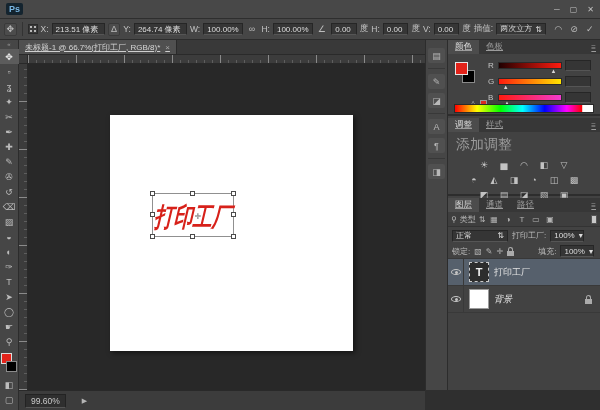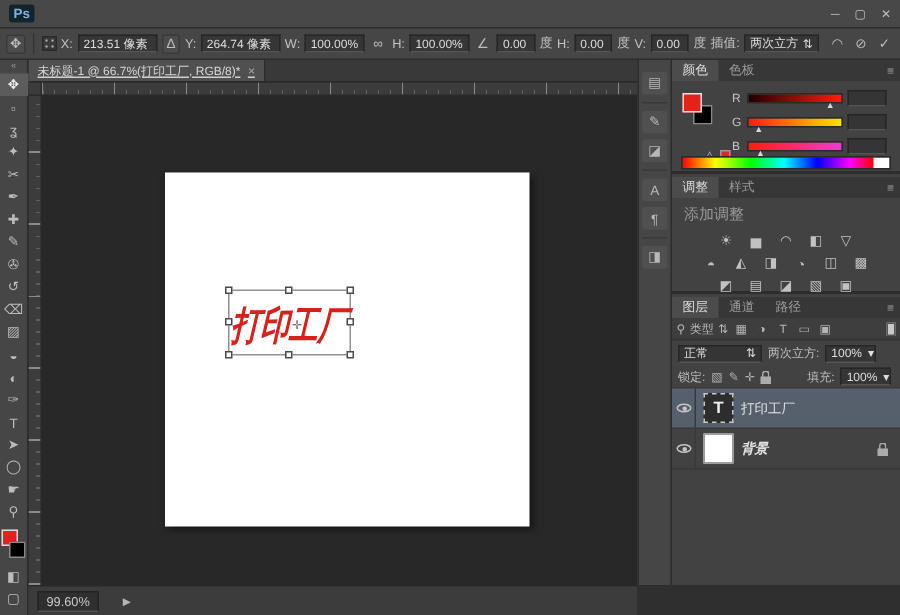--- a/index.html
+++ b/index.html
@@ -74,41 +74,41 @@
   .sb-arrow { color:#b5b5b5; font-size:7px; }
   
   .dockstrip { position:absolute; top:40px; left:425px; width:23px; height:350px; background:#464646;
     border-left:1px solid #2c2c2c; border-right:1px solid #2c2c2c; display:flex; flex-direction:column; align-items:center; padding-top:6px; }
   .dock-icon { width:17px; height:15px; margin:2px 0; display:flex; align-items:center; justify-content:center;
     color:#b8b8b8; font-size:9px; background:#505050; border-radius:2px; }
   .dock-sep { width:17px; height:1px; background:#383838; margin:3px 0; }
   
   .panels { position:absolute; top:40px; left:448px; width:152px; height:350px; background:#424242; }
   .panel { position:absolute; left:0; right:0; border-bottom:2px solid #2d2d2d; }
-  .ptabs { height:14px; background:#373737; display:flex; align-items:stretch; font-size:8.5px; color:#9c9c9c; }
+  .ptabs { height:14px; background:#373737; display:flex; align-items:stretch; font-size:8.5px; color:#9c9c9c;text-decoration:underline; }
   .ptab { padding:0 7px; display:flex; align-items:center; }
   .ptab.active { background:#4c4c4c; color:#dcdcdc; }
   .pmenu { margin-left:auto; padding:0 4px; display:flex; align-items:center; color:#9a9a9a; font-size:8px; }
   
   .panel-color { top:0; height:76px; }
   .cp-body { position:relative; height:62px; }
   .cp-fg { position:absolute; left:7px; top:8px; width:13px; height:13px; border:1px solid #e6e6e6; z-index:2; }
   .cp-bg { position:absolute; left:14px; top:16px; width:13px; height:13px; background:#000; border:1px solid #8a8a8a; }
   .cp-row { position:absolute; left:40px; display:flex; align-items:center; gap:3px; }
   .cp-label { width:7px; font-size:8px; color:#c5c5c5; }
   .cp-track { position:relative; width:64px; height:7px; border:1px solid #2a2a2a; }
   .cp-slider { position:absolute; bottom:-6px; margin-left:-3px; color:#d9d9d9; font-size:6px; line-height:6px; }
   .cp-val { width:26px; height:11px; background:#353535; border:1px solid #262626; border-bottom-color:#555; }
   .cp-warn { position:absolute; left:22px; top:45px; font-size:8px; color:#b5b5b5; }
   .cp-cube { position:absolute; left:32px; top:46px; width:7px; height:7px; background:#d92b21; border:1px solid #999; }
   .spectrum { position:absolute; left:6px; right:6px; bottom:3px; height:9px; border:1px solid #2a2a2a;
     background:linear-gradient(90deg,#ff0000 0%,#ffff00 16%,#00ff00 33%,#00ffff 49%,#0000ff 65%,#ff00ff 81%,#ff0000 92%,#ffffff 92.5%,#ffffff 100%); }
   
   .panel-adjust { top:78px; height:78px; }
-  .adj-hint { font-size:10px; color:#9a9a9a; padding:4px 0 2px 8px;font-family:Liberation Mono, monospace; }
+  .adj-hint { font-size:14px; color:#9a9a9a; padding:4px 0 2px 8px;font-family:Liberation Mono, monospace; }
   .adj-row { display:flex; justify-content:center; gap:5px; margin-top:2px; }
   .adj-icon { width:15px; height:13px; display:flex; align-items:center; justify-content:center;
     color:#c2c2c2; font-size:9px; }
   
   .panel-layers { top:158px; height:192px; border-bottom:none; }
   .lp-filter { height:15px; background:#3e3e3e; border-bottom:1px solid #333; display:flex; align-items:center;
     gap:3px; padding:0 3px; font-size:8px; color:#b8b8b8; }
   .lp-filter .ficon { width:11px; text-align:center; font-size:8px; color:#b5b5b5; }
   .lp-ftoggle { margin-left:auto; width:6px; height:9px; background:#c9c9c9; border:1px solid #555; }
   .lp-blend { height:17px; display:flex; align-items:center; gap:4px; padding:0 4px; font-size:8px; color:#bdbdbd; }
@@ -123,21 +123,21 @@
   .lrow { height:27px; display:flex; align-items:center; gap:5px; padding:0 4px 0 0; border-bottom:1px solid #393939; }
   .lrow.selected { background:#56606c; }
   .eyecell { width:16px; align-self:stretch; display:flex; align-items:center; justify-content:center;
     border-right:1px solid #393939; }
   .eye { position:relative; width:10px; height:6px; border:1px solid #c5c5c5; border-radius:50%; }
   .eye::after { content:''; position:absolute; left:3px; top:1px; width:3px; height:3px; background:#c5c5c5; border-radius:50%; }
   .thumbT { width:20px; height:20px; background:#2d2d2d; border:1px dashed #c9c9c9; display:flex;
     align-items:center; justify-content:center; color:#f2f2f2; font-size:11px; font-weight:bold; }
   .thumbBG { width:20px; height:20px; background:#ffffff; border:1px solid #9a9a9a; }
   .lname { font-size:9px; color:#e3e3e3; }
-  .lname.bgname { font-style:italic;font-weight:bold; }
+  .lname.bgname { font-style:italic; }
   .bg-lock { margin-left:auto; margin-right:4px; }
   .corner-br { position:absolute; top:390px; left:425px; width:175px; height:20px; background:#2f2f2f; }
 </style>
 </head>
 <body>
 
 <div id="app">
 
   <div class="menubar">
     <span class="ps-logo">Ps</span>
@@ -385,21 +385,21 @@
         <span class="ficon">T</span>
         <span class="ficon">▭</span>
         <span class="ficon">▣</span>
         <span class="lp-ftoggle"></span>
       </div>
       <div class="lp-blend">
         <span class="combo" style="width:56px">
           <span>正常</span>
           <span style="margin-left:auto">⇅</span>
         </span>
-        <span>两次立方:</span>
+        <span>打印工厂:</span>
         <span class="combo" style="width:34px">
           <span>100%</span>
           <span style="margin-left:auto">▾</span>
         </span>
       </div>
       <div class="lp-lock">
         <span>锁定:</span>
         <span class="lockglyph">▧</span>
         <span class="lockglyph">✎</span>
         <span class="lockglyph">✛</span>

